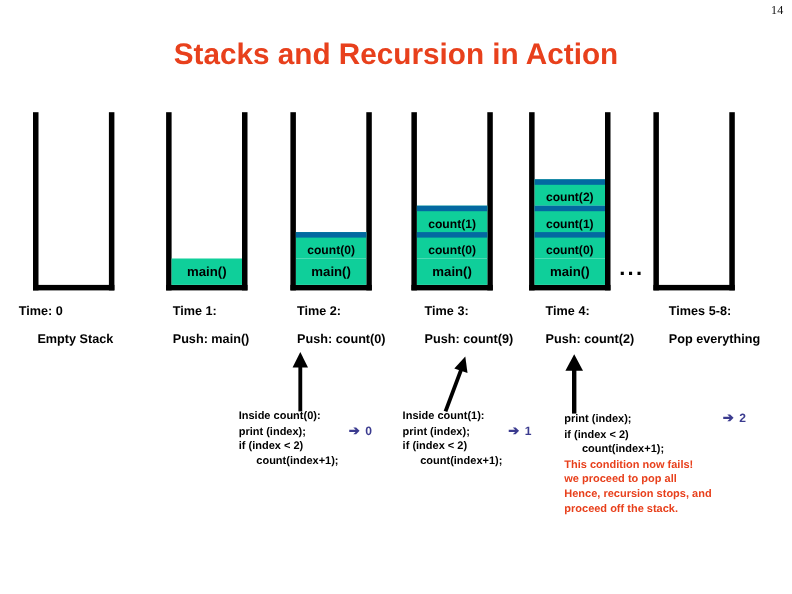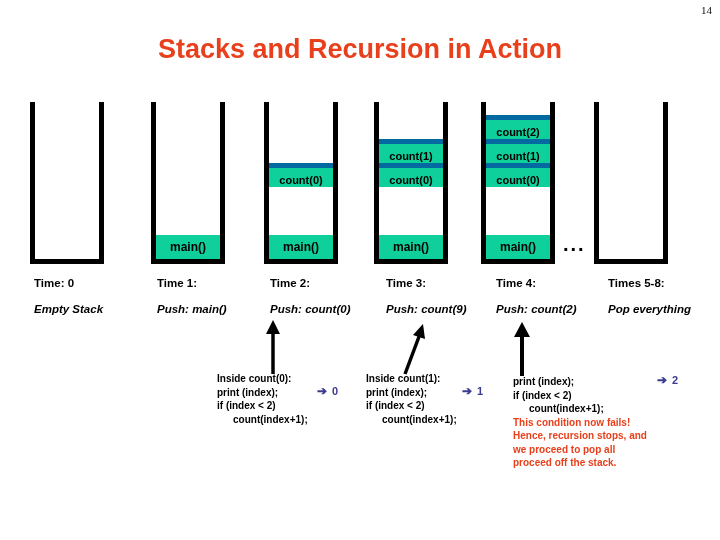--- a/index.html
+++ b/index.html
@@ -64,21 +64,20 @@
     border-top: 5px solid #0369a1;
     text-align: center;
     font-size: 11px;
     font-weight: bold;
     color: #000000;
     box-sizing: border-box;
   }
   .frame.is-main {
     font-size: 12px;
     border-top: none;
-    margin-top: 48px;
   }
 
   
   #stack-ellipsis {
     left: 563px;
     top: 233px;
     font-size: 20px;
     font-weight: bold;
     color: #000000;
     letter-spacing: 2px;
@@ -89,21 +88,20 @@
     font-size: 11.5px;
     font-weight: bold;
     color: #000000;
     white-space: nowrap;
   }
   .action-label {
     font-size: 11.5px;
     font-weight: bold;
     color: #000000;
     white-space: nowrap;
-    font-style: italic;
   }
 
   
   .callout-arrow { overflow: visible; }
 
   
   .code-block {
     font-size: 10px;
     font-weight: bold;
     color: #000000;
@@ -169,21 +167,21 @@
       <div class="frame">count(2)</div>
     </div>
   </div>
 
   <div class="abs" id="stack-ellipsis">...</div>
 
   <div class="abs stack" style="left:594px; top:102px; width:74px; height:162px;">
     <div class="frames"></div>
   </div>
 
-  <div class="abs time-label" style="left:34px; top:277px;">Time: 0</div>
+  <div class="abs time-label" style="left:17px; top:277px;">Time: 0</div>
   <div class="abs time-label" style="left:157px; top:277px;">Time 1:</div>
   <div class="abs time-label" style="left:270px; top:277px;">Time 2:</div>
   <div class="abs time-label" style="left:386px; top:277px;">Time 3:</div>
   <div class="abs time-label" style="left:496px; top:277px;">Time 4:</div>
   <div class="abs time-label" style="left:608px; top:277px;">Times 5-8:</div>
 
   <div class="abs action-label" style="left:34px; top:303px;">Empty Stack</div>
   <div class="abs action-label" style="left:157px; top:303px;">Push:  main()</div>
   <div class="abs action-label" style="left:270px; top:303px;">Push:  count(0)</div>
   <div class="abs action-label" style="left:386px; top:303px;">Push:  count(9)</div>
@@ -232,18 +230,18 @@
   <div class="abs code-block" style="left:513px; top:375px; width:180px;">
     <div class="code-line">
       <span>print (index);</span>
       <span class="ret" style="left:144px; top:-1px;">
         <span class="glyph">➔</span><span class="val">2</span>
       </span>
     </div>
     <div class="code-line">if (index &lt; 2)</div>
     <div class="code-line indent">count(index+1);</div>
     <div class="note-red">This condition now fails!</div>
+    <div class="note-red">we proceed to pop all</div>
     <div class="note-red">Hence, recursion stops, and</div>
-    <div class="note-red">we proceed to pop all</div>
     <div class="note-red">proceed off the stack.</div>
   </div>
 
 </div>
 
 </body></html>

